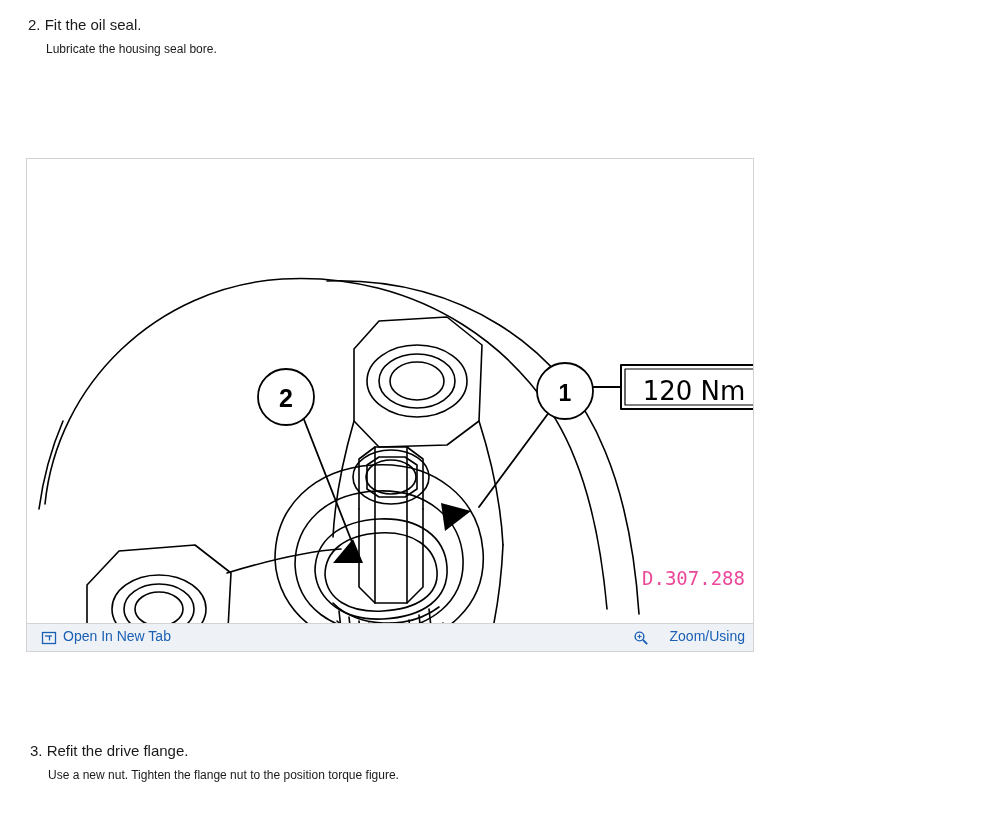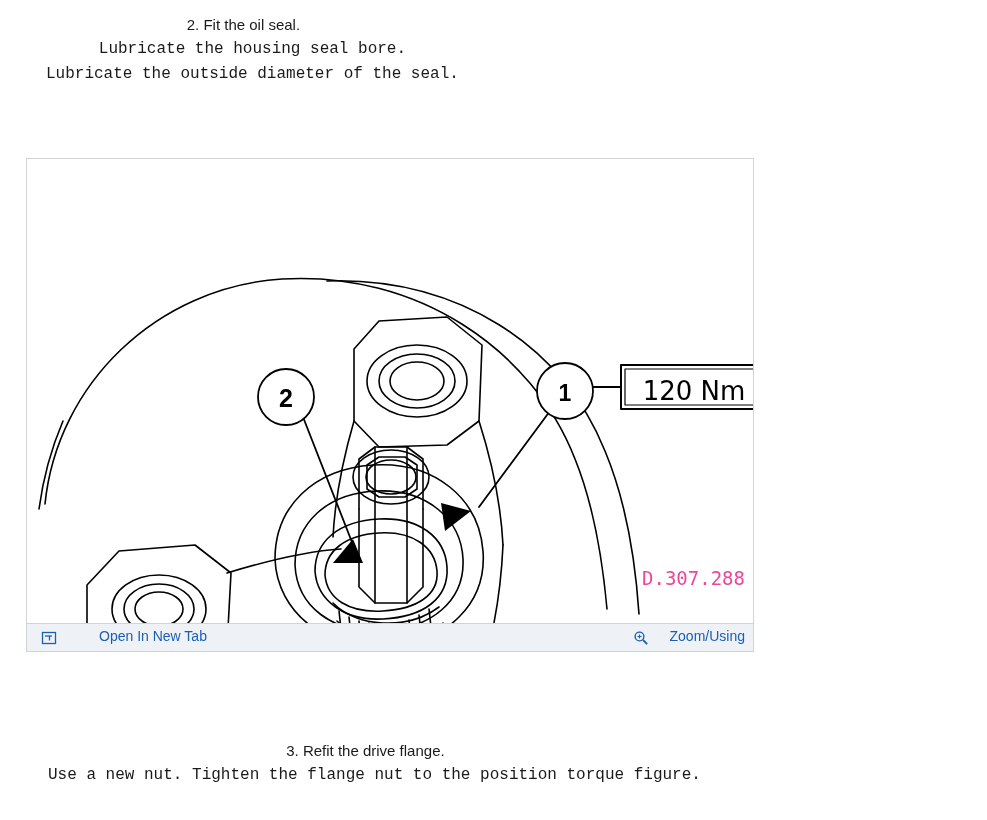--- a/index.html
+++ b/index.html
@@ -12,39 +12,37 @@
     height: 820px;
     font-family: "Liberation Sans", sans-serif;
     color: #222222;
     position: relative;
     overflow: hidden;
   }
   .page {
     position: relative;
     width: 987px;
     height: 590px;
-    text-align: center;
   }
   .step-block {
     position: absolute;
     font-size: 15px;
     line-height: 25px;
     color: #1a1a1a;
   }
   .step-heading {
     margin: 0;
     padding: 0 0 0 0;
     font-weight: 400;
     font-size: 15px;
   }
   .step-line {
     margin: 0;
     padding-left: 18px;
-    font-size: 16px;
-    font-family: Liberation Mono, monospace;
+    font-size: 12px;
   }
   #step2 { left: 28px; top: 12px; }
   #step3 { left: 30px; top: 718px; margin-top: 20px; }
 
   .figure-card {
     position: absolute;
     left: 26px;
     top: 158px;
     width: 728px;
     height: 494px;
@@ -72,21 +70,20 @@
     box-sizing: border-box;
   }
   .tool-link {
     position: absolute;
     top: 4px;
     font-size: 14px;
     color: #1a5fb4;
     text-decoration: none;
     cursor: pointer;
     white-space: nowrap;
-    margin-left: 36px;
   }
   #open-new-tab-link { left: 36px; }
   #zoom-print-link { right: 8px; }
   .tool-icon {
     position: absolute;
     top: 6px;
     width: 16px;
     height: 16px;
   }
   #open-icon { left: 14px; }
@@ -103,21 +100,20 @@
   }
 </style>
 </head>
 <body>
 
 <div class="page">
 
   <div class="step-block" id="step2">
     <p class="step-heading">2. Fit the oil seal.</p>
     <p class="step-line">Lubricate the housing seal bore.</p>
-    <p class="step-line">Lubricate the outside diameter of the seal.</p>
   </div>
 
   <div class="figure-card">
 
     <div class="figure-image">
       <svg width="726" height="464" viewBox="0 0 726 464" xmlns="http://www.w3.org/2000/svg">
         <g fill="none" stroke="#000000" stroke-width="1.6" stroke-linejoin="round" stroke-linecap="round">
 
           <path d="M 18 345 C 30 225 130 128 255 120 C 390 112 505 190 548 300 C 565 342 575 395 580 450"></path>
           <path d="M 612 455 C 608 395 598 340 578 292 C 536 186 430 118 300 122"></path>

